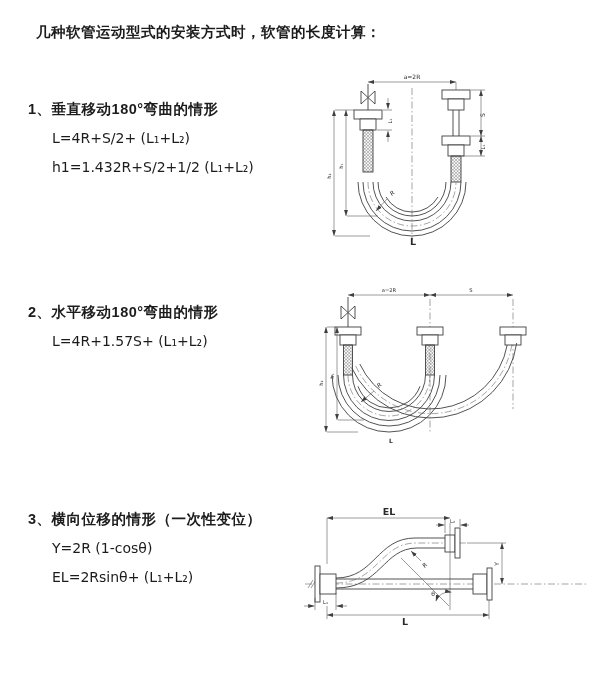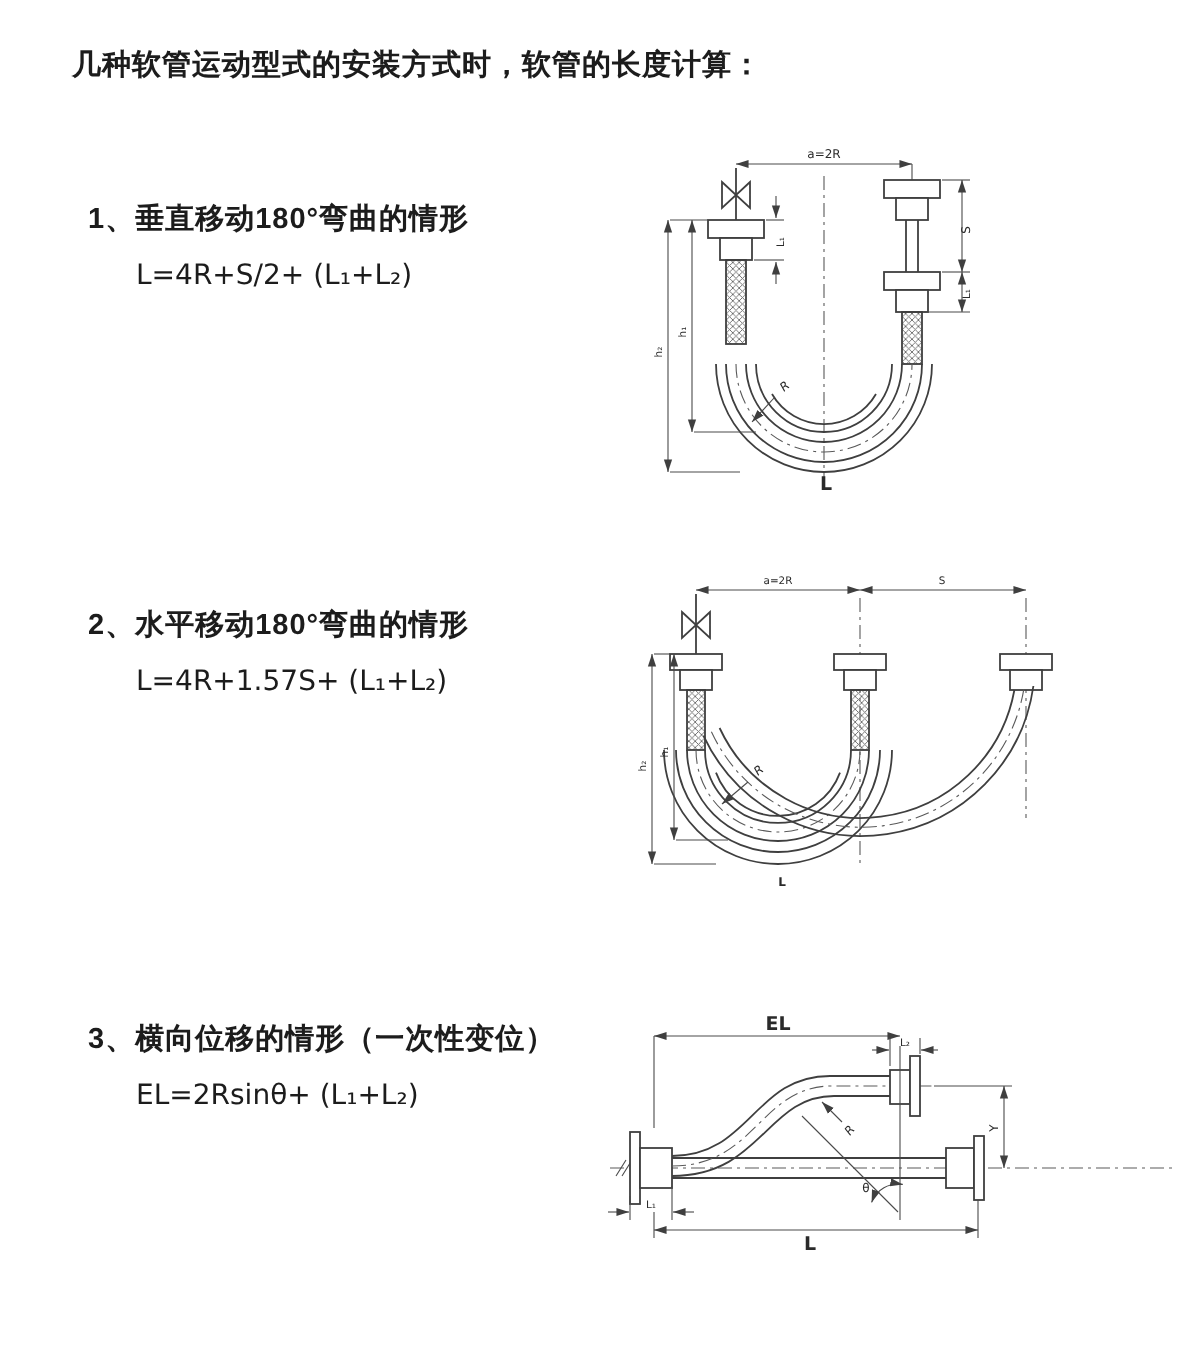--- a/index.html
+++ b/index.html
@@ -1,19 +1,19 @@
 <!DOCTYPE html>
 <html><head>
 <meta charset="utf-8">
 <style>
   html,body{margin:0;padding:0;background:#ffffff;}
   .page{position:relative;width:600px;height:675px;background:#fff;overflow:hidden;
         font-family:"Liberation Sans","DejaVu Sans",sans-serif;color:#1c1c1c;}
   .title{position:absolute;left:36px;top:23px;font-size:14.5px;font-weight:bold;letter-spacing:.5px;}
-  .sec{position:absolute;left:44px;width:268px;}
+  .sec{position:absolute;left:28px;width:268px;}
   .sec .hd{font-size:14.5px;font-weight:bold;margin:0 0 11px 0;letter-spacing:.5px;}
   .sec p{font-size:14px;font-weight:normal;margin:0 0 12.5px 24px;font-family:"DejaVu Sans","Liberation Sans",sans-serif;white-space:nowrap;}
   svg.diag{position:absolute;}
   .dline{stroke:#3f3f3f;stroke-width:.9;fill:none;}
   .thin{stroke:#4a4a4a;stroke-width:.55;fill:none;}
   .cl{stroke:#5a5a5a;stroke-width:.55;fill:none;stroke-dasharray:7 2.5 1.5 2.5;}
   .fit{fill:#ffffff;stroke:#3f3f3f;stroke-width:.9;}
   .braid{fill:url(#braid);stroke:#3f3f3f;stroke-width:.9;}
   text{fill:#2a2a2a;font-family:"DejaVu Sans","Liberation Sans",sans-serif;}
   .lbl{font-size:6px;}
@@ -34,29 +34,31 @@
         <path d="M0,0 L3.2,3.2 M3.2,0 L0,3.2" stroke="#6a6a6a" stroke-width="0.45"></path>
       </pattern>
     </defs>
   </svg>
 
   <div class="title">几种软管运动型式的安装方式时，软管的长度计算：</div>
 
   <div class="sec" style="top:100px">
     <div class="hd">1、垂直移动180°弯曲的情形</div>
     <p>L=4R+S/2+ (L₁+L₂)</p>
+    <p>h1=1.432R+S/2+1/2 (L₁+L₂)</p>
   </div>
 
   <div class="sec" style="top:303px">
     <div class="hd">2、水平移动180°弯曲的情形</div>
     <p>L=4R+1.57S+ (L₁+L₂)</p>
   </div>
 
   <div class="sec" style="top:510px">
     <div class="hd">3、横向位移的情形（一次性变位）</div>
+    <p>Y=2R (1-cosθ)</p>
     <p>EL=2Rsinθ+ (L₁+L₂)</p>
   </div>
 
   <svg class="diag" style="left:312px;top:64px" width="280" height="200" viewBox="0 0 280 200">
 
     <line class="cl" x1="100" y1="24" x2="100" y2="176"></line>
 
     <g>
       <line class="thin" x1="56" y1="18" x2="144" y2="18" marker-start="url(#arr)" marker-end="url(#arr)"></line>
       <line class="thin" x1="144" y1="18" x2="144" y2="26"></line>

